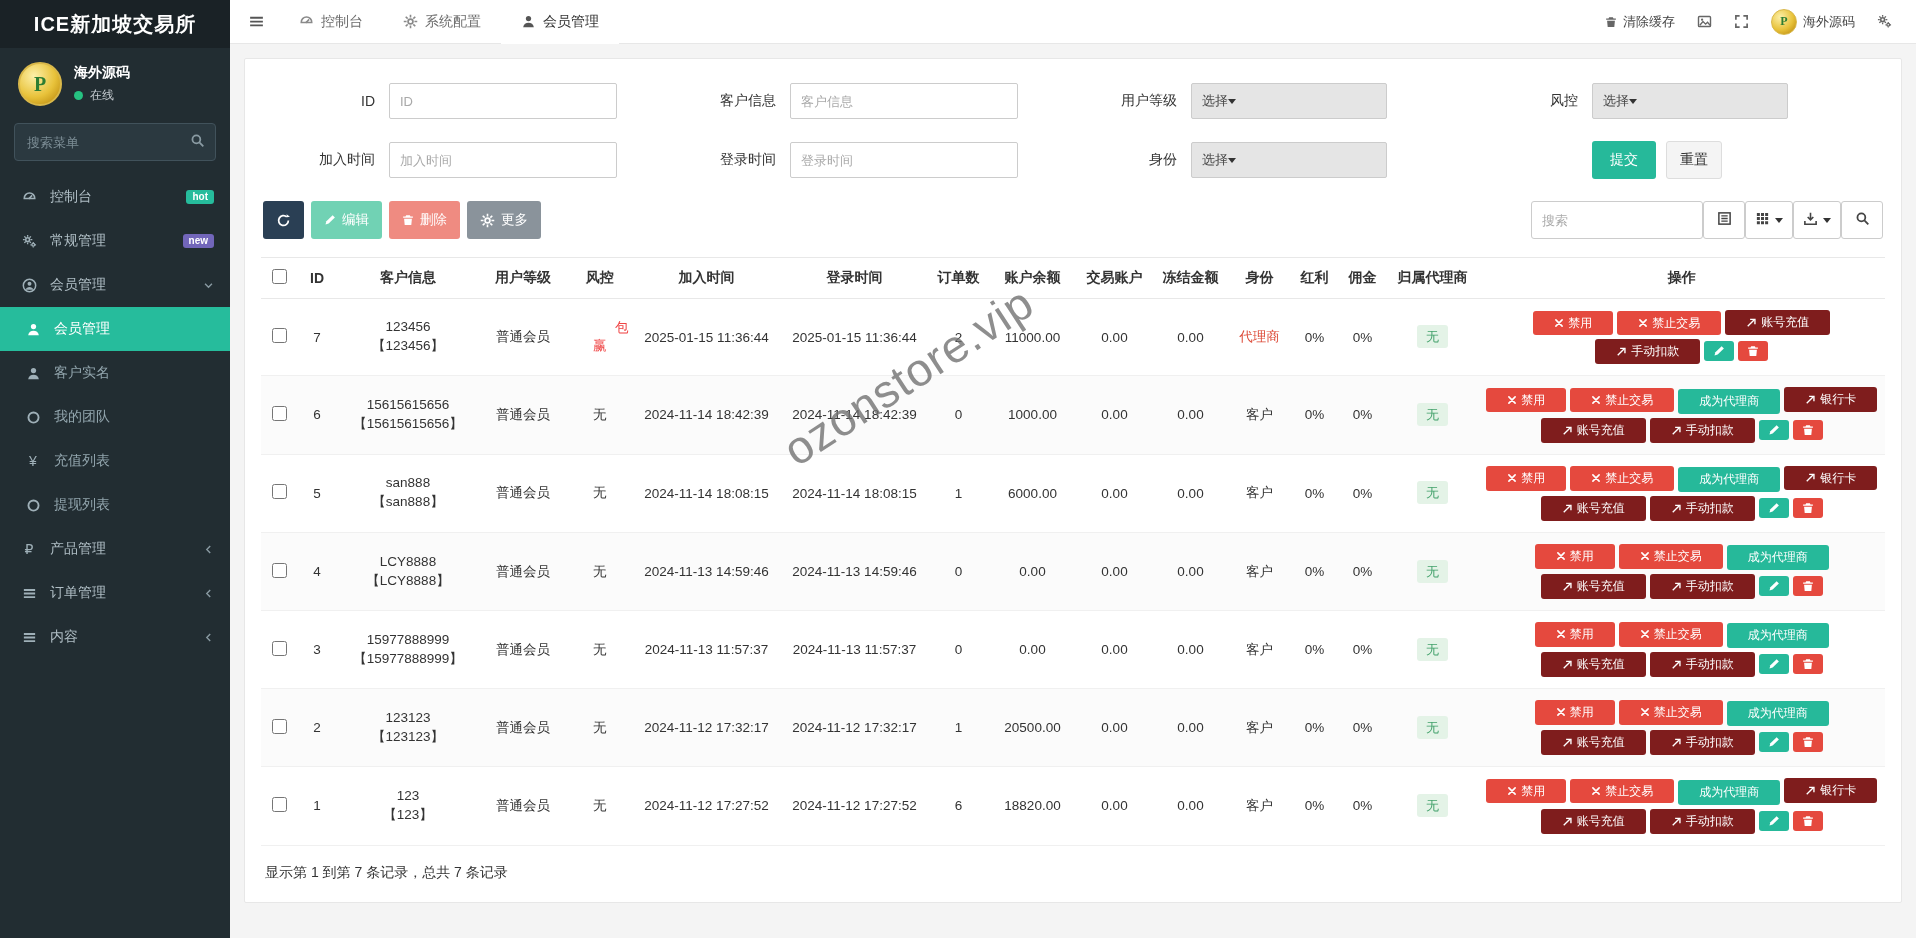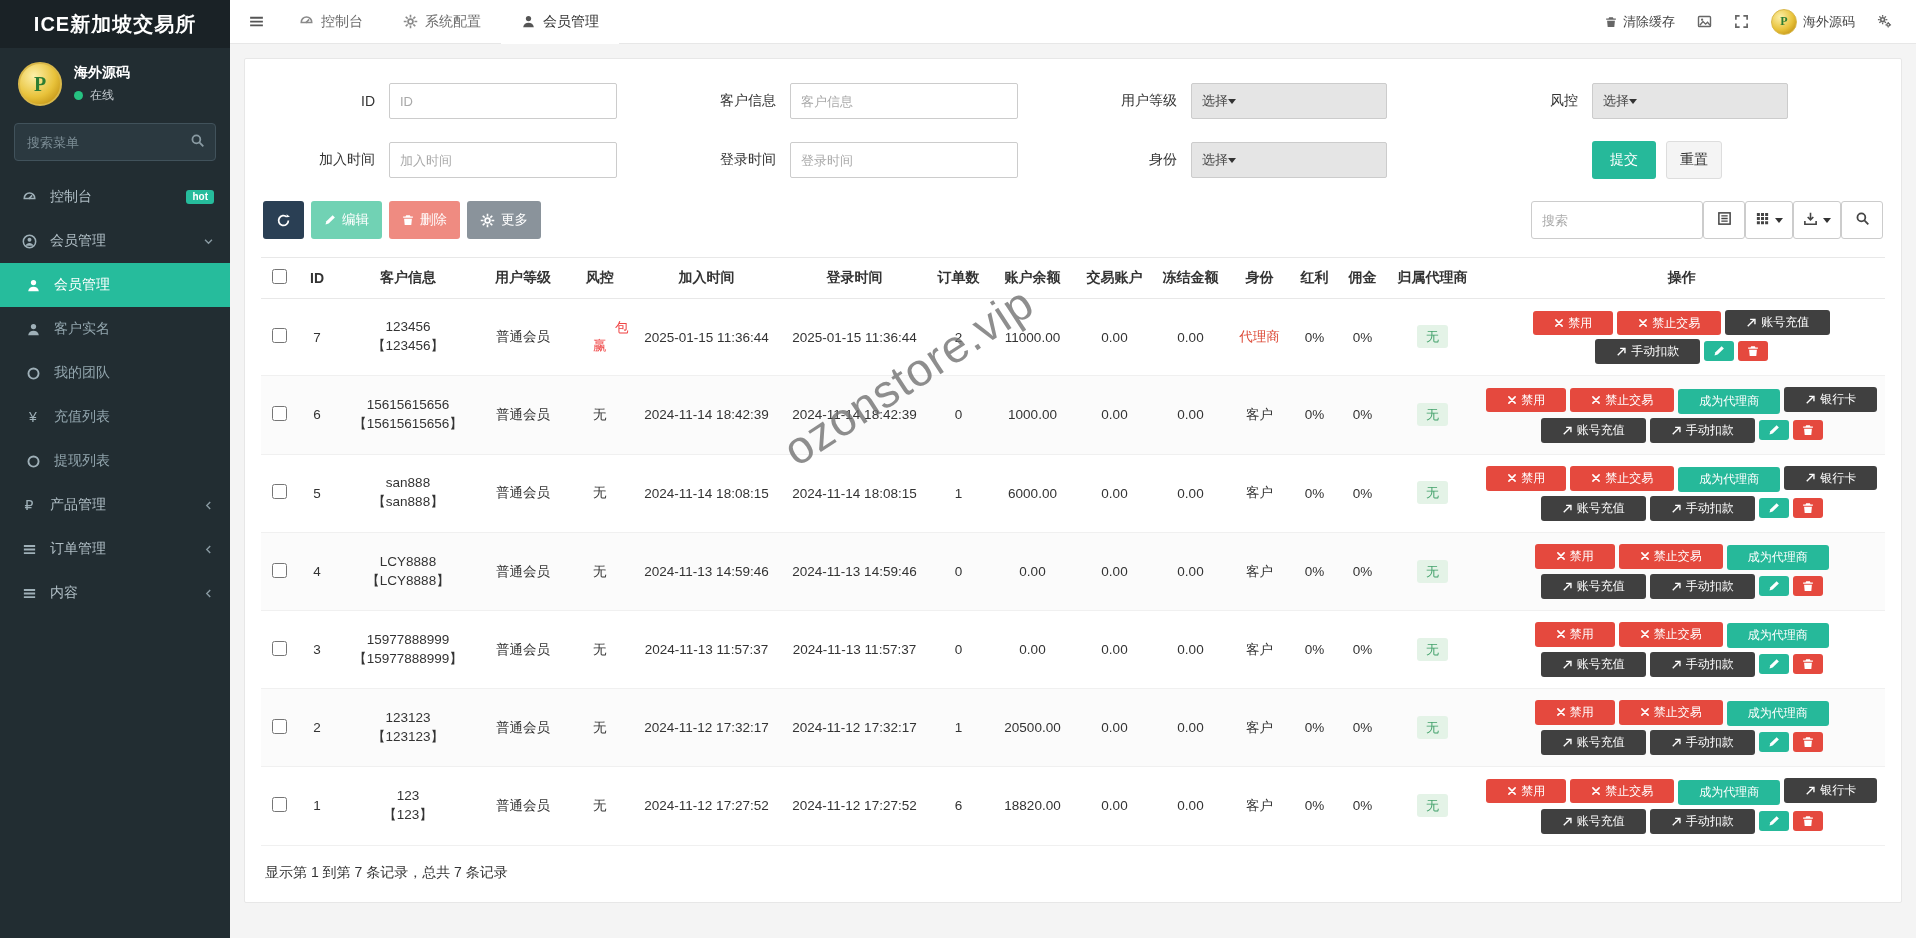--- a/index.html
+++ b/index.html
@@ -79,21 +79,21 @@
   thead th { font-size:14px; font-weight:bold; color:#333; padding:11px 4px; border-top:1px solid #e8e8e8; border-bottom:1px solid #e8e8e8; text-align:center; white-space:nowrap; }
   tbody td { font-size:13.5px; color:#333; text-align:center; padding:9px 4px; border-bottom:1px solid #f0f0f0; vertical-align:middle; }
   tbody tr:nth-child(even) { background:#fbfbfb; }
   .cust1 { line-height:1.4; }
   .risk-green { color:#ef4444;margin-left:44px; }
   .id-red { color:#dd4b39; }
   .badge-none { background:#e4f3e7; color:#43a16b; padding:4px 9px; border-radius:3px; font-size:13px; }
   .abtn { display:inline-flex; align-items:center; gap:4px; padding:4px 21px; border:none; border-radius:3px; color:#fff; font-size:12px; margin:2px 2px; cursor:pointer; white-space:nowrap; line-height:1.4; }
   .abtn .aicon { display:flex; }
   .abtn.red { background:#e5493e; }
-  .abtn.blue { background:#404040; }
+  .abtn.blue { background:#7f1d1d; }
   .abtn.teal { background:#26b99a; }
   .abtn.icon-only { padding:4px 9px; }
   .foot { font-size:14px; color:#333; margin-top:18px; padding-left:4px; }
 
   .watermark { position:absolute; left:520px; top:290px; font-size:46px; color:rgba(110,110,110,.78); transform:rotate(-33deg); letter-spacing:1px; pointer-events:none; z-index:5; white-space:nowrap; }
   input[type=checkbox] { width:15px; height:15px; cursor:pointer; }
 </style>
 </head>
 <body>
 
@@ -123,20 +123,32 @@
         <div class="mitem">
           <span class="micon">
             <svg width="15" height="15" viewBox="0 0 16 16" fill="none" xmlns="http://www.w3.org/2000/svg">
               <path d="M8 3.2a5.6 5.6 0 0 0-5.6 5.9h11.2A5.6 5.6 0 0 0 8 3.2z" stroke="currentColor" stroke-width="1.7" fill="none"></path>
               <path d="M8 8.6l2.8-2.8" stroke="currentColor" stroke-width="1.7"></path>
               <circle cx="8" cy="8.8" r="1.1" fill="currentColor"></circle>
             </svg>
           </span>
           <span class="mlabel">控制台</span>
           <span class="badge teal">hot</span>
+        </div>
+        <div class="mitem">
+          <span class="micon">
+            <svg width="15" height="15" viewBox="0 0 16 16" fill="none" xmlns="http://www.w3.org/2000/svg">
+              <circle cx="6" cy="6" r="2" stroke="currentColor" stroke-width="1.6"></circle>
+              <path d="M6 1v2M6 9v2M1 6h2M9 6h2M2.5 2.5L4 4M8 8l1.5 1.5M9.5 2.5L8 4M4 8L2.5 9.5" stroke="currentColor" stroke-width="1.4"></path>
+              <circle cx="12" cy="11.5" r="1.5" stroke="currentColor" stroke-width="1.4"></circle>
+              <path d="M12 8.5v1.2M12 13.3v1.2M9 11.5h1.2M13.8 11.5H15" stroke="currentColor" stroke-width="1.3"></path>
+            </svg>
+          </span>
+          <span class="mlabel">常规管理</span>
+          <span class="badge purple">new</span>
         </div>
         <div class="mitem">
           <span class="micon">
             <svg width="15" height="15" viewBox="0 0 16 16" fill="none" xmlns="http://www.w3.org/2000/svg">
               <circle cx="8" cy="8" r="6.6" stroke="currentColor" stroke-width="1.6" fill="none"></circle>
               <circle cx="8" cy="6.2" r="2.1" fill="currentColor"></circle>
               <path d="M3.8 12.6c.7-2 2.4-3 4.2-3s3.5 1 4.2 3" fill="currentColor"></path>
             </svg>
           </span>
           <span class="mlabel">会员管理</span>

